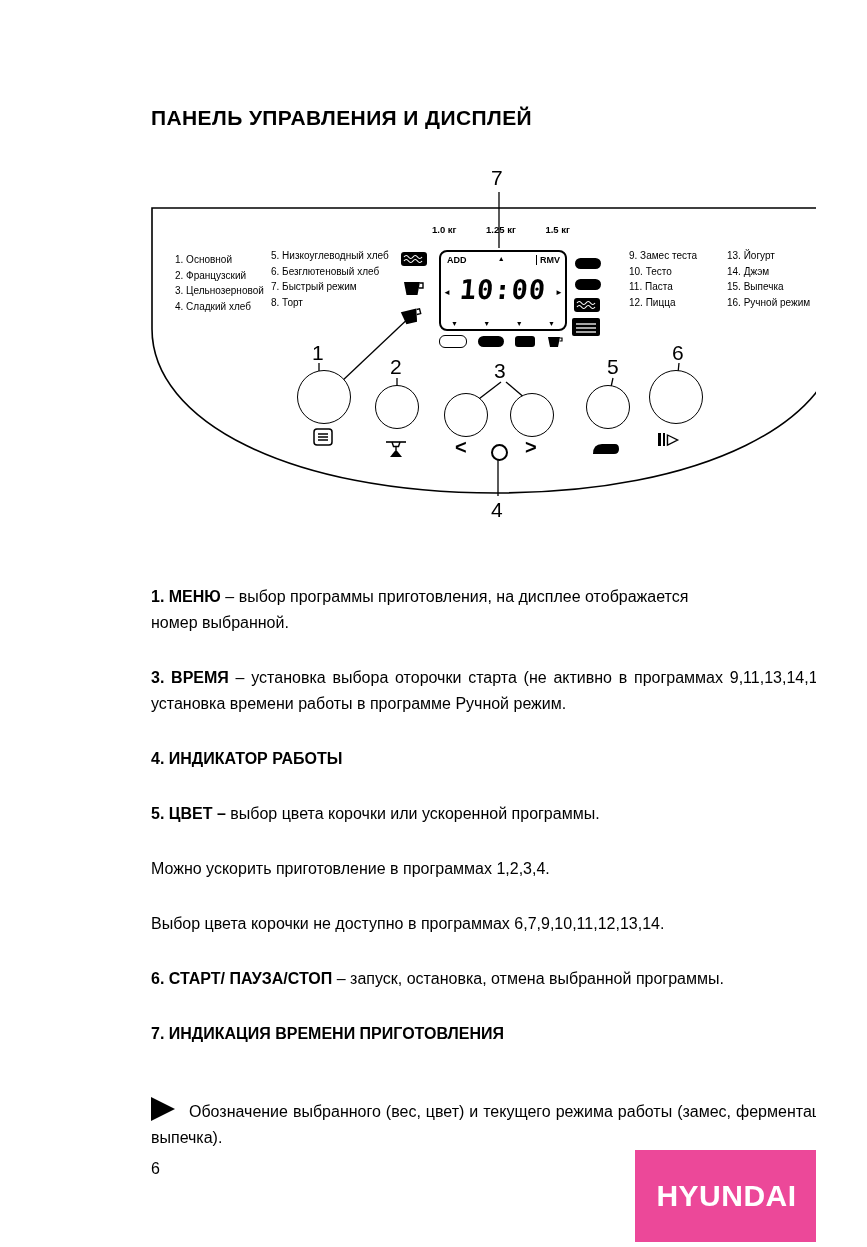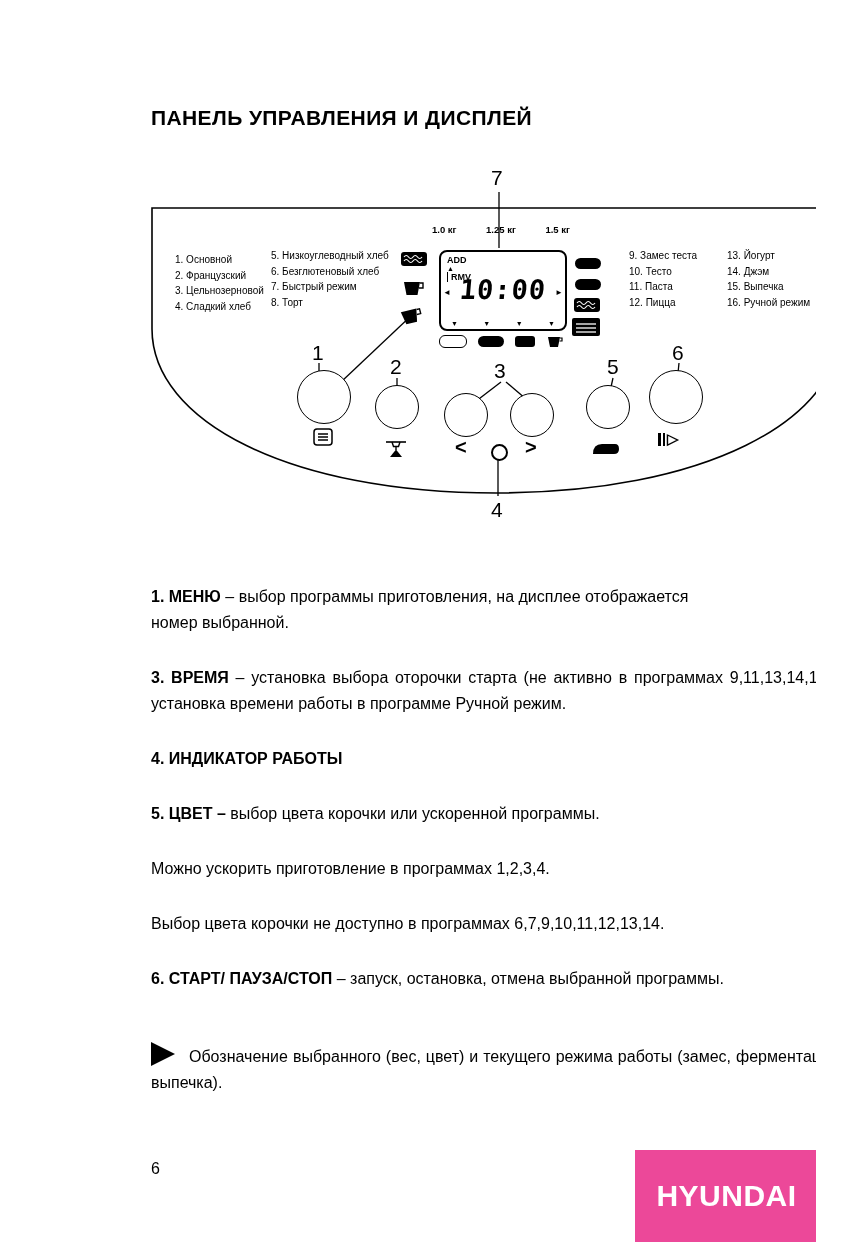--- a/index.html
+++ b/index.html
@@ -17,22 +17,22 @@
   .c2{left:239px;top:193px;}
   .c3{left:343px;top:197px;}
   .c5{left:456px;top:193px;}
   .c6{left:521px;top:179px;}
   .c4{left:340px;top:336px;}
 
   .weights{position:absolute;left:281px;top:62px;width:138px;display:flex;
            justify-content:space-between;font-size:9.5px;font-weight:bold;white-space:nowrap;}
 
   .lcd{position:absolute;left:288px;top:88px;width:124px;height:77px;border:2px solid #000;border-radius:8px;background:#fff;}
-  .lcd-top{position:absolute;top:3px;left:6px;right:5px;display:flex;justify-content:center;
-           align-items:flex-start;font-size:9px;font-weight:bold;flex-direction:column;}
+  .lcd-top{position:absolute;top:3px;left:6px;right:5px;display:flex;justify-content:space-between;
+           align-items:flex-start;font-size:9px;font-weight:bold;}
   .lcd-top .up{font-size:7px;}
   .lcd-top .rmv{border-left:1px solid #000;padding-left:3px;}
   .lcd-time{position:absolute;top:22px;left:0;right:0;text-align:center;
             font-family:"DejaVu Sans Mono",monospace;font-weight:bold;font-size:27px;
             letter-spacing:1px;transform:skewX(-5deg);}
   .lcd-bottom{position:absolute;bottom:2px;left:10px;right:10px;display:flex;justify-content:space-between;font-size:7px;}
   .lcd-side{position:absolute;top:36px;font-size:8px;}
   .lcd-side.l{left:2px;} .lcd-side.r{right:2px;}
 
   .legend-row{position:absolute;left:288px;top:172px;width:124px;display:flex;
@@ -252,20 +252,23 @@
     </p>
     <p>
       <span class="lead"></span><span>Можно ускорить приготовление в программах 1,2,3,4.</span>
     </p>
     <p>
       <span class="lead"></span><span>Выбор цвета корочки не доступно в программах 6,7,9,10,11,12,13,14.</span>
     </p>
     <p>
       <span class="lead">6. СТАРТ/ ПАУЗА/СТОП</span><span> – запуск, остановка, отмена выбранной программы.</span>
     </p>
+    <p>
+      <span class="lead">7. ИНДИКАЦИЯ ВРЕМЕНИ ПРИГОТОВЛЕНИЯ</span><span></span>
+    </p>
 
     <p class="arrow-note">
       <span class="tri"></span><span>Обозначение выбранного (вес, цвет) и текущего режима работы (замес, ферментация, выпечка).</span>
     </p>
 
   </div>
 
   <div class="page-num">6</div>
   <div class="brand-box">
     <span class="brand-text">HYUNDAI</span>

